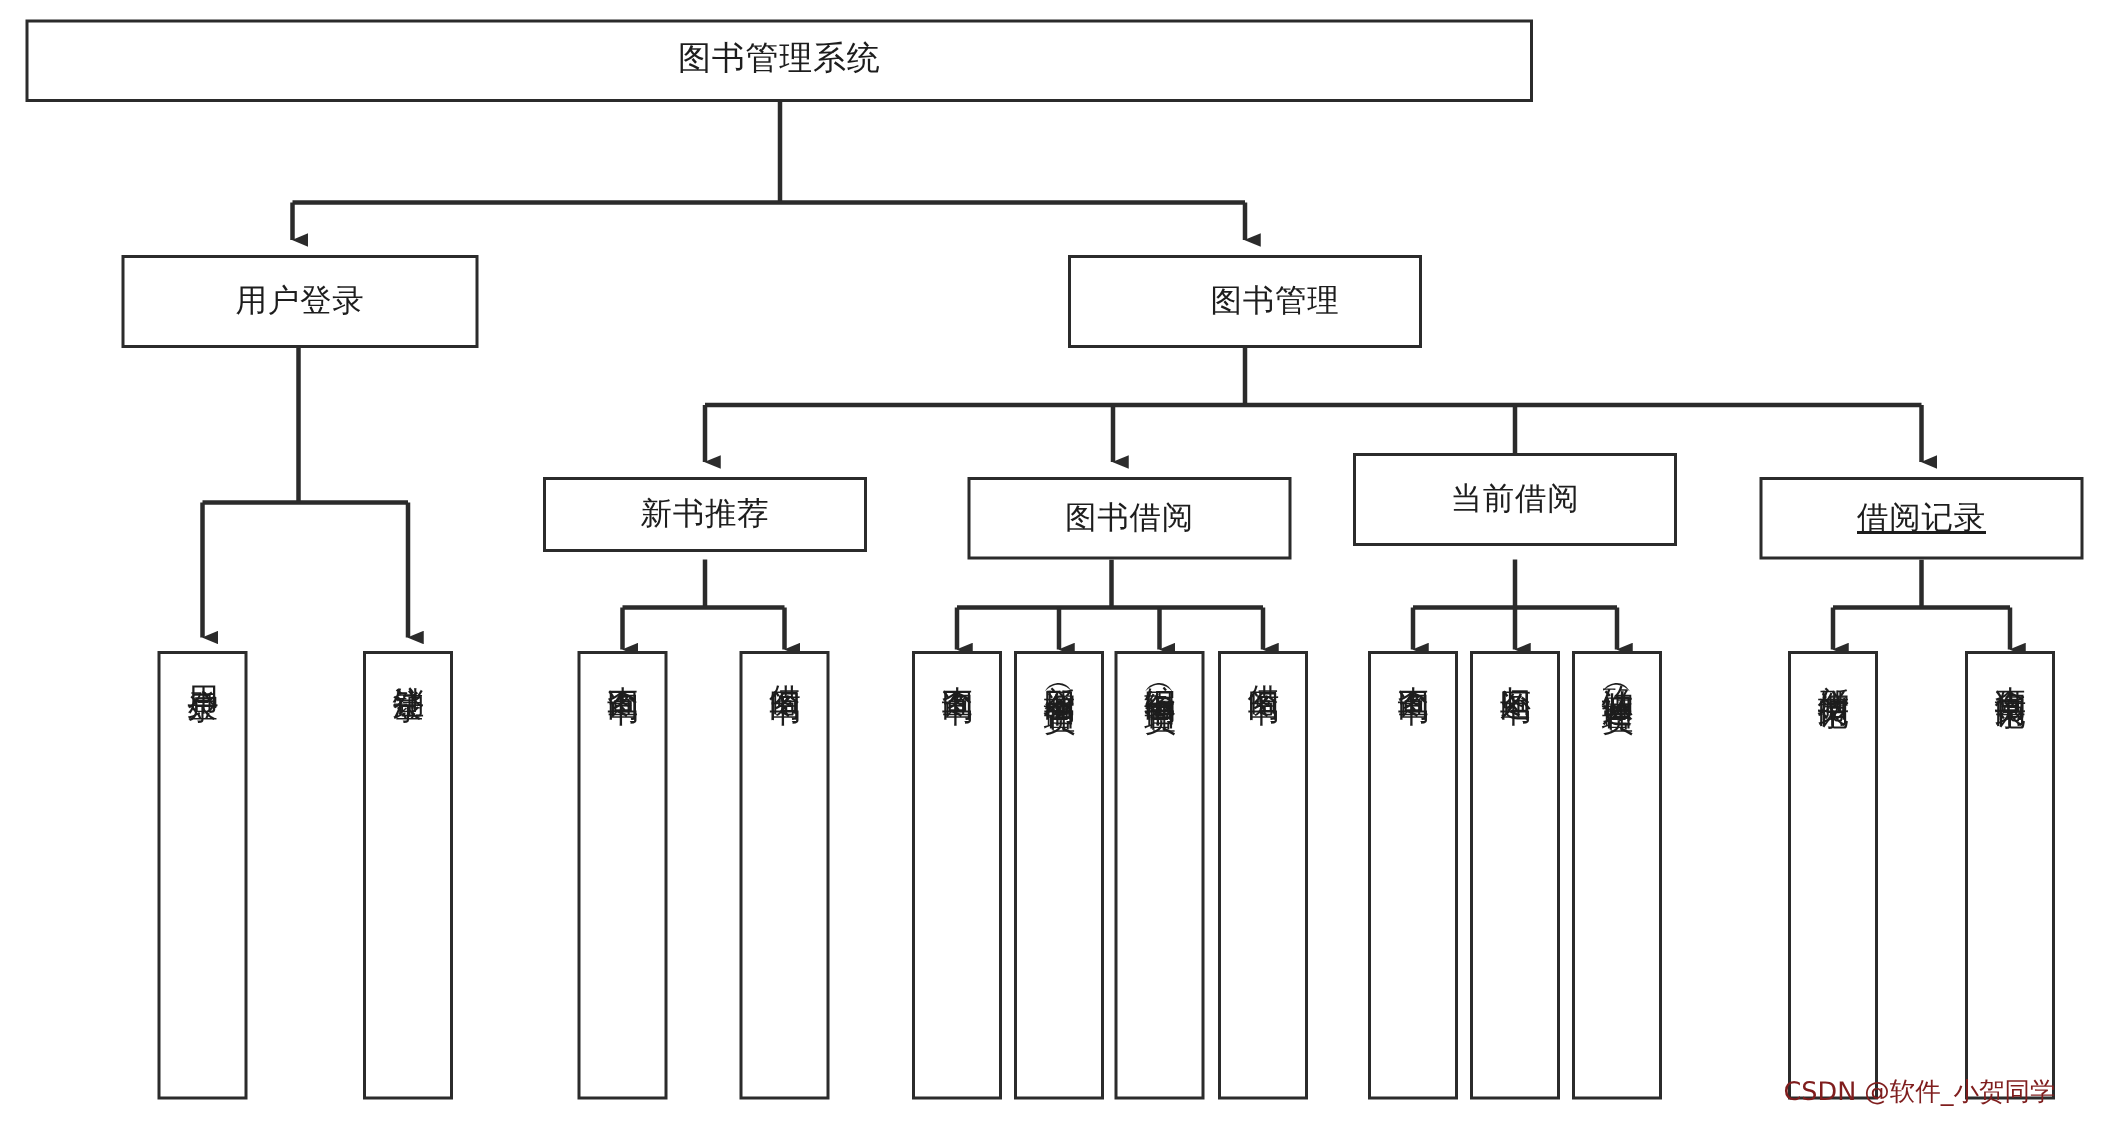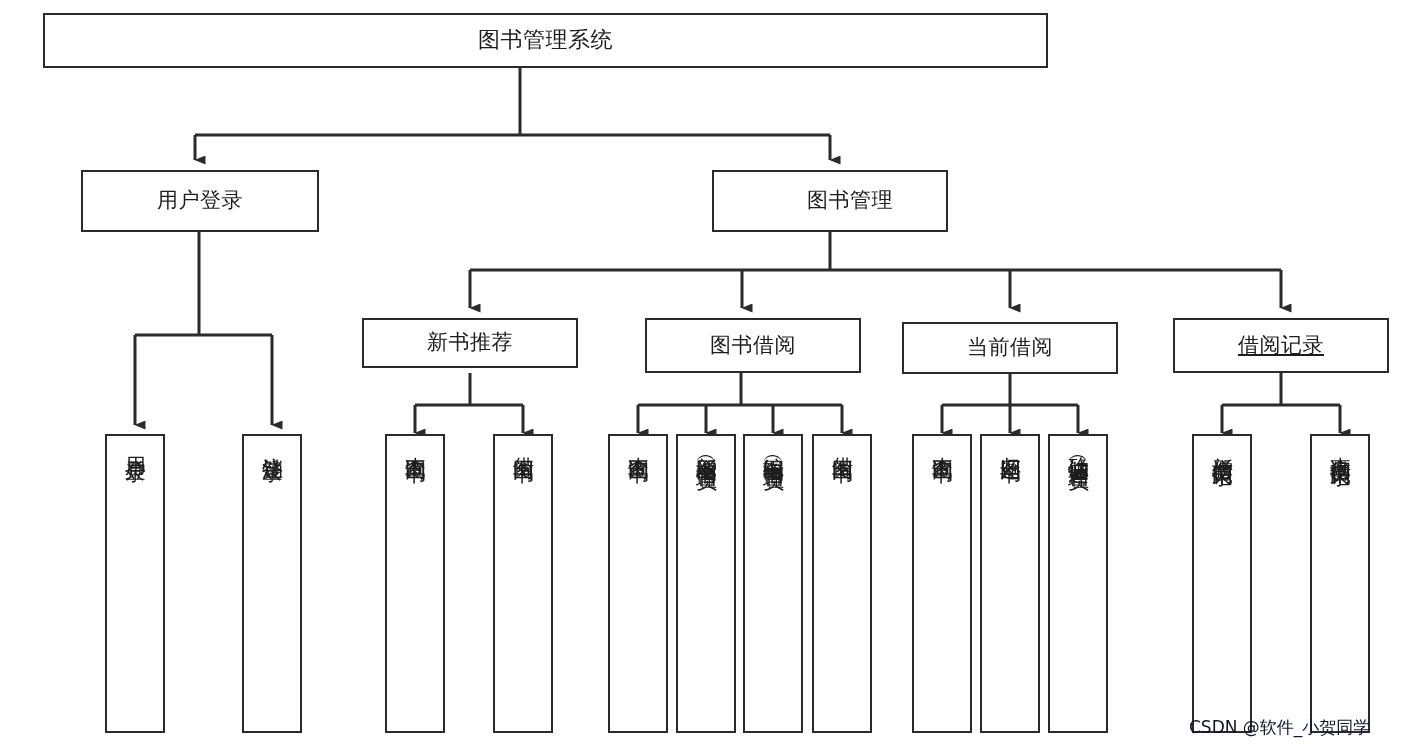--- a/index.html
+++ b/index.html
@@ -62,21 +62,21 @@
     font-size: 21px;
     line-height: 1.18;
     letter-spacing: 2px;
     white-space: nowrap;
   }
   .watermark {
     position: absolute;
     left: 1189px;
     top: 716px;
     font-size: 17px;
-    color: #0f172a;
+    color: #7f1d1d;
     white-space: nowrap;
     z-index: 3;
     font-family: "DejaVu Sans", "Liberation Sans", sans-serif;
   }
 </style>
 </head>
 <body>
 
 <div id="canvas">
 
@@ -128,38 +128,38 @@
       <path d="M 1010 405 L 1010 433" marker-end="url(#arrowhead)"></path>
       <path d="M 1078 405 L 1078 433" marker-end="url(#arrowhead)"></path>
 
       <path d="M 1281 373 L 1281 405"></path>
       <path d="M 1222 405 L 1340 405"></path>
       <path d="M 1222 405 L 1222 433" marker-end="url(#arrowhead)"></path>
       <path d="M 1340 405 L 1340 433" marker-end="url(#arrowhead)"></path>
     </g>
   </svg>
 
-  <div class="node h root" style="left:17px; top:13px; width:1005px; height:55px;margin-left:26px;">
+  <div class="node h root" style="left:17px; top:13px; width:1005px; height:55px;">
     <span class="node-label">图书管理系统</span>
   </div>
 
   <div class="node h" style="left:81px; top:170px; width:238px; height:62px;">
     <span class="node-label">用户登录</span>
   </div>
   <div class="node h" style="left:712px; top:170px; width:236px; height:62px;padding-left:40px;">
     <span class="node-label">图书管理</span>
   </div>
 
   <div class="node h" style="left:362px; top:318px; width:216px; height:50px;">
     <span class="node-label">新书推荐</span>
   </div>
   <div class="node h" style="left:633px; top:318px; width:216px; height:55px;margin-left:12px;">
     <span class="node-label">图书借阅</span>
   </div>
-  <div class="node h" style="left:902px; top:322px; width:216px; height:52px;">
+  <div class="node h" style="left:902px; top:302px; width:216px; height:62px;">
     <span class="node-label">当前借阅</span>
   </div>
   <div class="node h" style="left:1173px; top:318px; width:216px; height:55px;text-decoration:underline;">
     <span class="node-label">借阅记录</span>
   </div>
 
   <div class="node v" style="left:105px; top:434px; width:60px; height:299px;">
     <span class="node-label">用户登录</span>
   </div>
   <div class="node v" style="left:242px; top:434px; width:60px; height:299px;">

